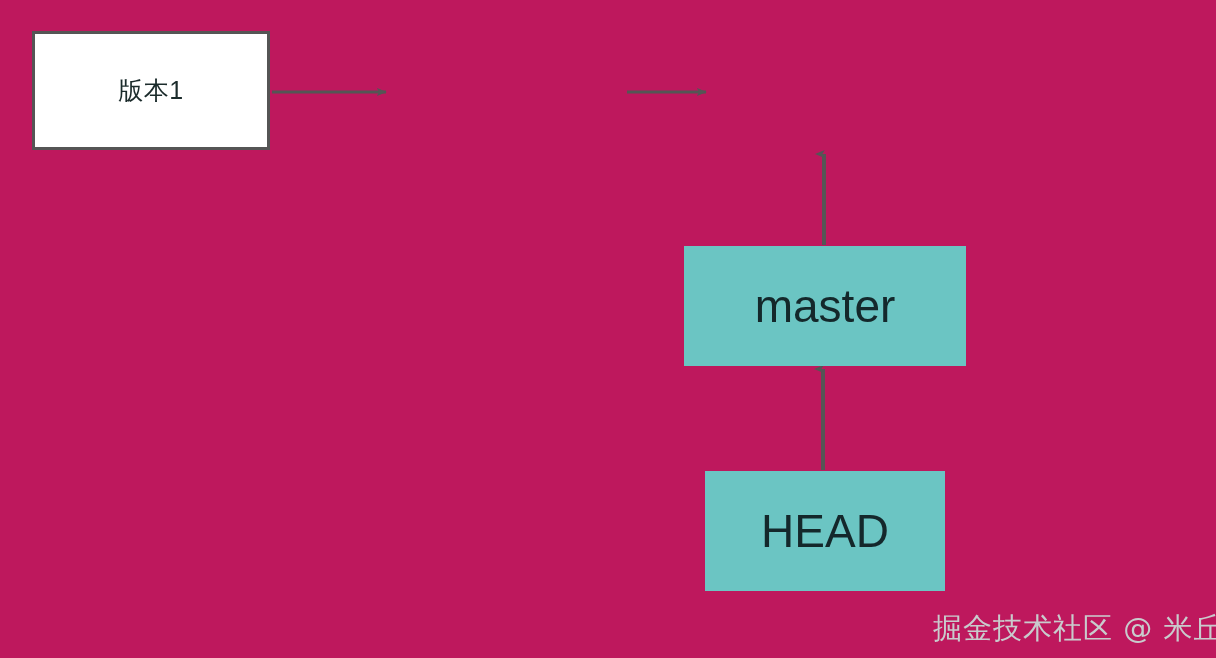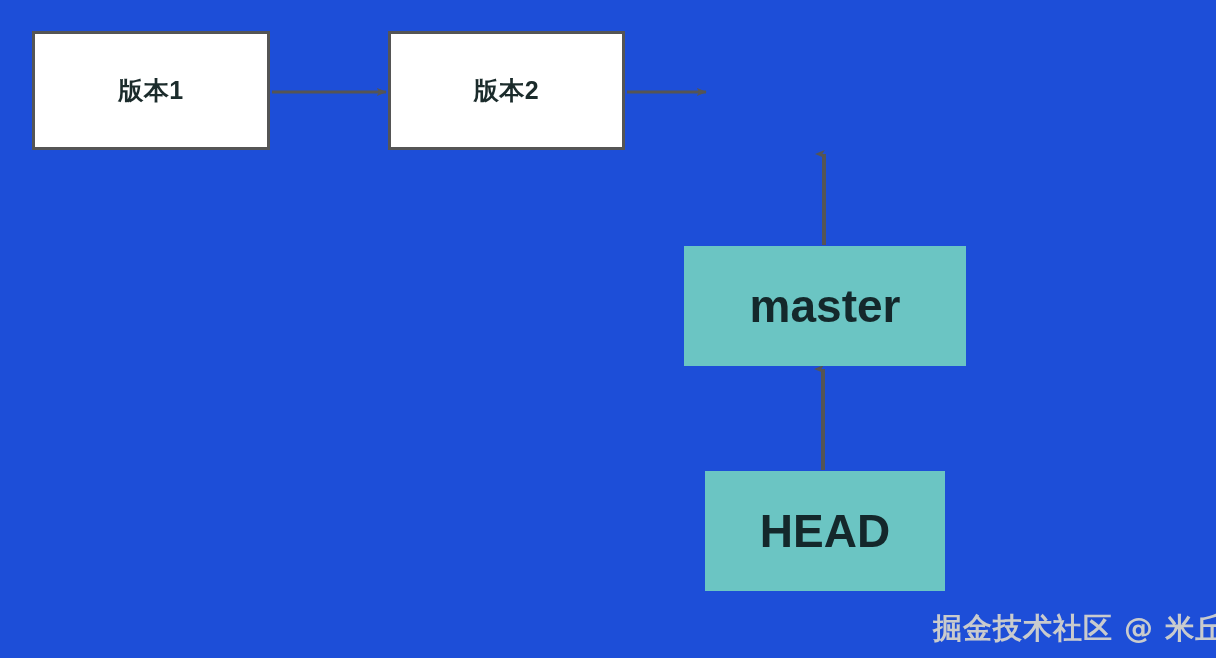--- a/index.html
+++ b/index.html
@@ -4,24 +4,23 @@
 <style>
   html, body {
     margin: 0;
     padding: 0;
     background: #ffffff;
   }
   #stage {
     position: relative;
     width: 1216px;
     height: 658px;
-    background: #1d4ed8;
+    background: #be185d;
     overflow: hidden;
     font-family: "Liberation Sans", "DejaVu Sans", sans-serif;
-    font-weight: bold;
   }
   #diagram-svg {
     position: absolute;
     left: 0;
     top: 0;
     width: 1216px;
     height: 658px;
   }
   .node-box {
     position: absolute;
@@ -99,23 +98,20 @@
 
     <g>
       <line x1="823" y1="470" x2="823" y2="369" stroke="#555555" stroke-width="4" marker-end="url(#arrowhead-up)"></line>
     </g>
   </svg>
 
   <div id="box-version-1" class="node-box version-box">
     <span class="version-label">版本1</span>
   </div>
 
-  <div id="box-version-2" class="node-box version-box">
-    <span class="version-label">版本2</span>
-  </div>
 
 
   <div id="box-master" class="node-box ref-box" style="background:#6bc5c3;">
     <span class="ref-label">master</span>
   </div>
 
   <div id="box-head" class="node-box ref-box" style="background:#6bc5c3;">
     <span class="ref-label">HEAD</span>
   </div>
 

